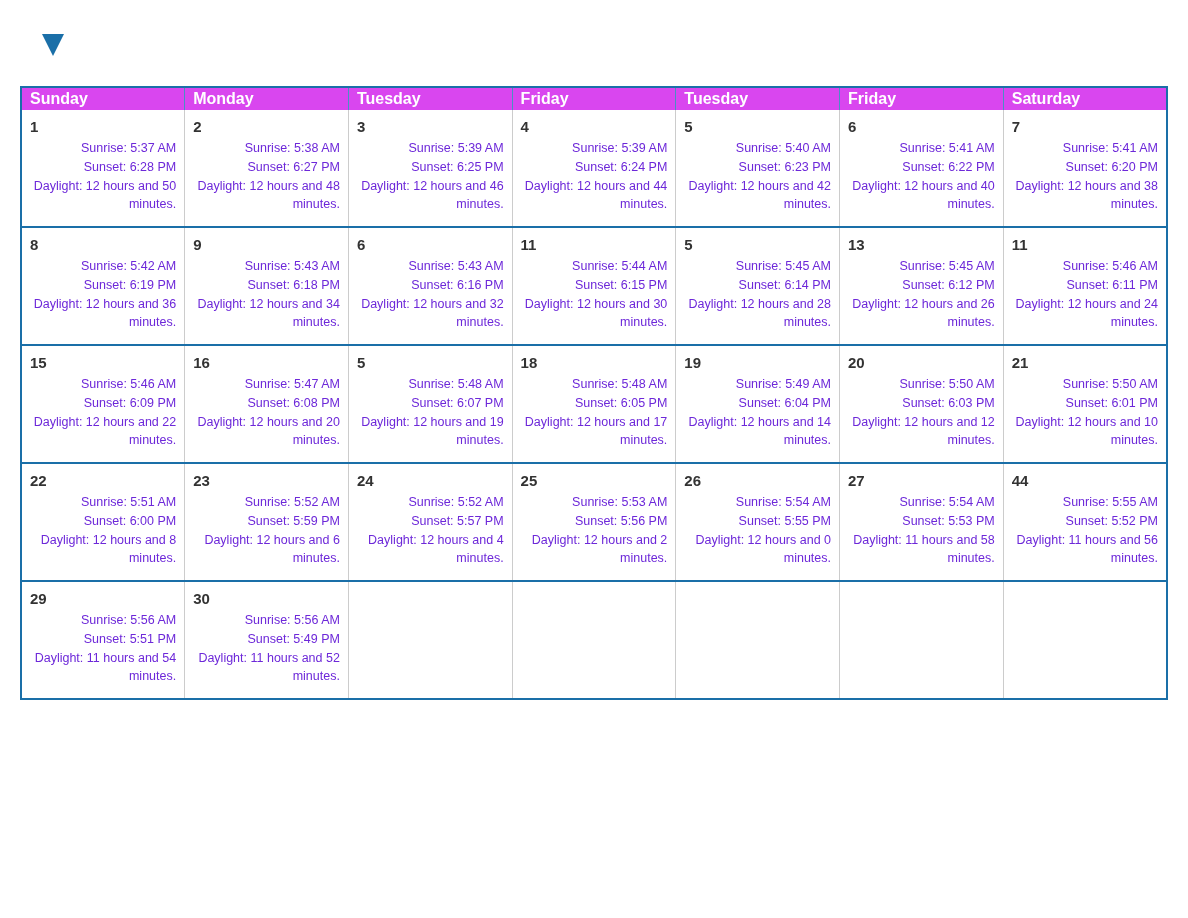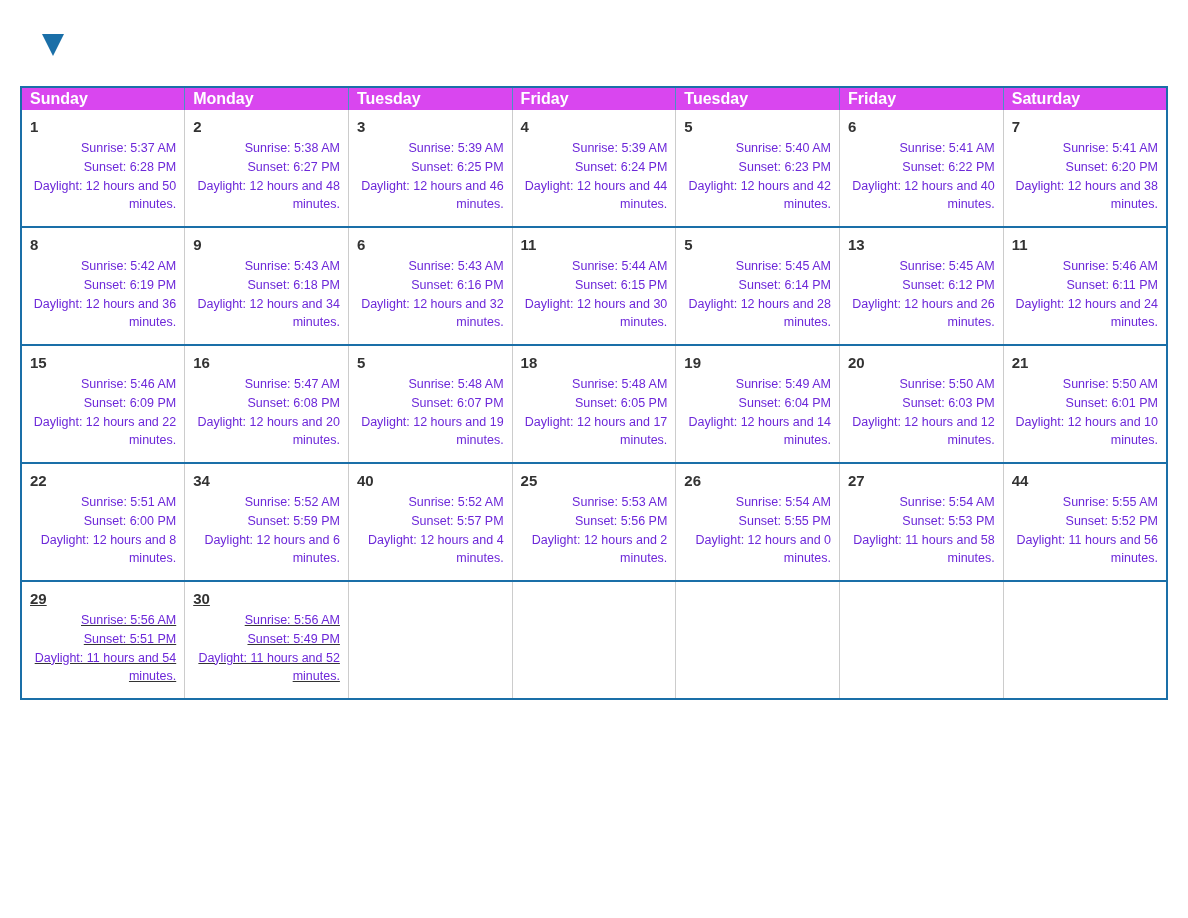--- a/index.html
+++ b/index.html
@@ -74,21 +74,21 @@
       vertical-align: top;
       padding: 8px 8px 12px 8px;
       border-right: 1px solid #ccc;
       border-bottom: 2px solid #1a6fa8;
       font-size: 13px;
       color: #333;
       width: 14.28%;
       min-height: 90px;
     }
     .calendar td:last-child { border-right: none; }
-    .calendar tr:last-child td { border-bottom: none; text-decoration: underline; }
+    .calendar tr:last-child td { border-bottom: none; }
     .day-number {
       font-size: 15px;
       font-weight: bold;
       color: #333;
       display: block;
       margin-bottom: 4px;
     }
     .day-info {
       font-size: 12.5px;
       color: #6d28d9;
@@ -312,29 +312,29 @@
       <tr>
         <td>
         <span class="day-number">22</span>
         <div class="day-info">
           Sunrise: 5:51 AM<br>
           Sunset: 6:00 PM<br>
           Daylight: 12 hours and 8 minutes.
         </div>
       </td>
         <td>
-        <span class="day-number">34</span>
+        <span class="day-number">23</span>
         <div class="day-info">
           Sunrise: 5:52 AM<br>
           Sunset: 5:59 PM<br>
           Daylight: 12 hours and 6 minutes.
         </div>
       </td>
         <td>
-        <span class="day-number">40</span>
+        <span class="day-number">24</span>
         <div class="day-info">
           Sunrise: 5:52 AM<br>
           Sunset: 5:57 PM<br>
           Daylight: 12 hours and 4 minutes.
         </div>
       </td>
         <td>
         <span class="day-number">25</span>
         <div class="day-info">
           Sunrise: 5:53 AM<br>

